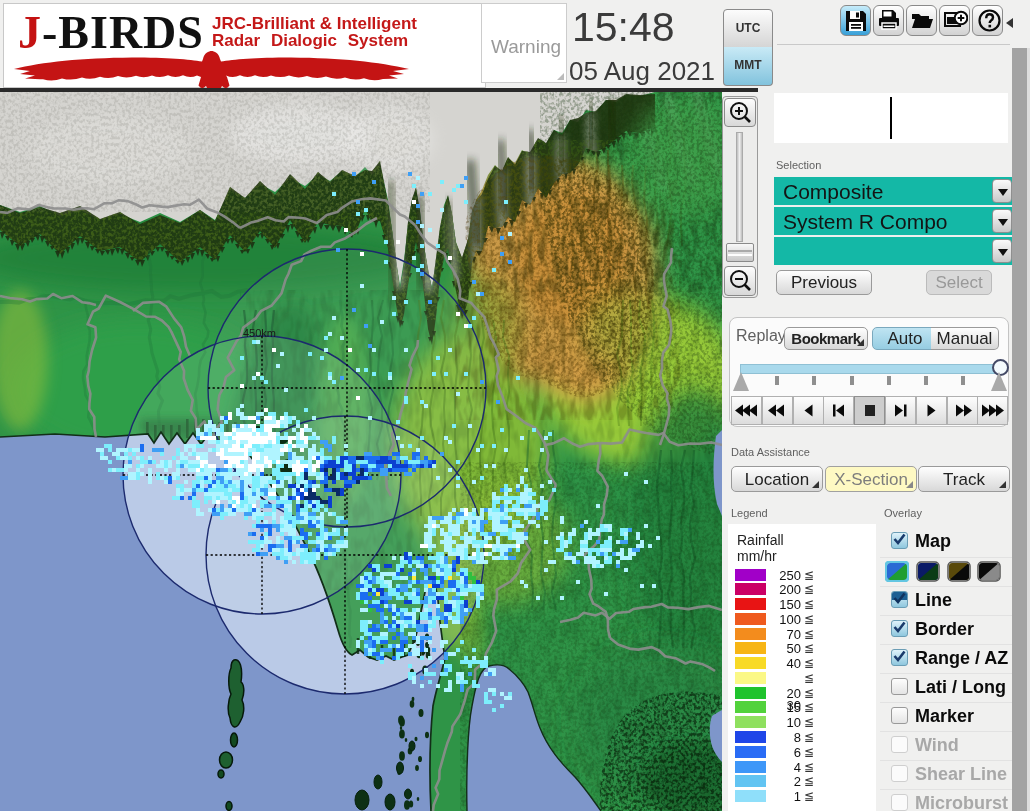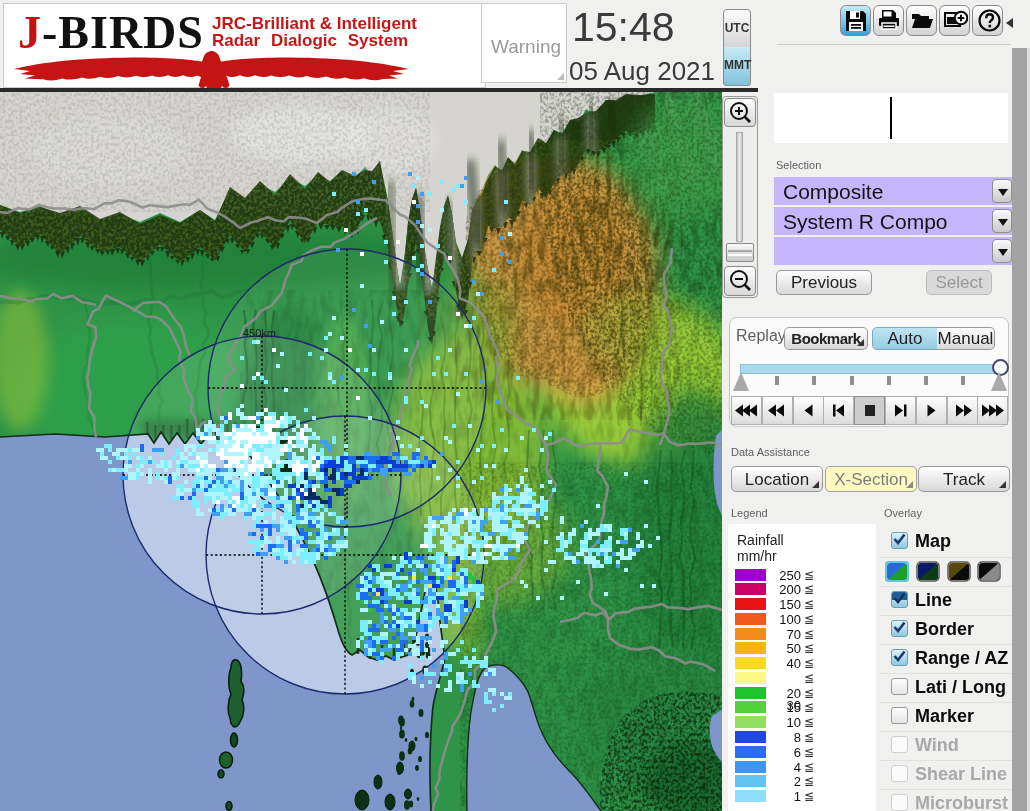--- a/index.html
+++ b/index.html
@@ -4,45 +4,45 @@
 *{margin:0;padding:0;box-sizing:border-box}
 html,body{width:1030px;height:811px;overflow:hidden;font-family:"Liberation Sans",sans-serif;background:#f0f0ef}
 #page{position:absolute;left:0;top:0;width:1030px;height:811px}
 .abs{position:absolute}
 
 #logo{left:3px;top:3px;width:483px;height:85px;background:#fff;border:1px solid #c8c8c8}
 #warn{left:481px;top:3px;width:86px;height:80px;background:#fff;border:1px solid #ccc;color:#9a9a9a;font-size:19px}
 #warn span{position:absolute;left:9px;top:32px}
 #time{left:572px;top:4px;width:112px;font-size:41px;color:#3b3b3b;letter-spacing:0px}
 #date{left:569px;top:56px;font-size:26px;color:#3b3b3b}
-.tzb{left:723px;width:28px;height:39px;border:1px solid #8a8a8a;font-size:12px;font-weight:bold;color:#333;text-align:center;line-height:37px}
+.tzb{left:723px;width:50px;height:39px;border:1px solid #8a8a8a;font-size:12px;font-weight:bold;color:#333;text-align:center;line-height:37px}
 #utc{top:9px;border-radius:4px 4px 0 0;background:linear-gradient(#fcfcfc,#d5d5d5)}
 #mmt{top:47px;border-radius:0 0 4px 4px;background:linear-gradient(#c9eaf6,#82c3dd);border-top:none}
 .icb{top:5px;width:31px;height:31px;border:1px solid #8a8a8a;border-radius:6px;background:linear-gradient(#ffffff,#d2d2d2)}
 #icb1{background:linear-gradient(#c6ecfa,#38a0d8)}
 #hdrsep{left:777px;top:44px;width:233px;height:1px;background:#c9c9c9}
 #mdmh{left:774px;top:51px;width:234px;height:38px;background:#fff;font-size:25px;color:#101010}
 #mdmh span{position:absolute;left:8px;top:6px}
 #hdrdark{left:0px;top:88px;width:758px;height:4px;background:#2a2a2a}
 #inp2{left:774px;top:93px;width:234px;height:50px;background:#fff}
 #cursor{left:890px;top:97px;width:2px;height:42px;background:#000}
 .lbl{font-size:11px;color:#5f5f5f}
 #sel{left:776px;top:159px}
-.drow{left:774px;width:238px;height:28px;background:#c4b5fd;font-size:21px;color:#141414}
+.drow{left:774px;width:238px;height:28px;background:#14b8a6;font-size:21px;color:#141414}
 .drow span{position:absolute;left:9px;top:3px}
 .darr{left:992px;width:20px;height:24px;border:1px solid #8f8f8f;border-radius:4px;background:linear-gradient(#fafafa,#c9c9c9)}
 .darr:after{content:"";position:absolute;left:5px;top:9px;border:5px solid transparent;border-top:7px solid #111}
 .btn{border:1px solid #9a9a9a;border-radius:5px;background:linear-gradient(#fefefe,#d8d8d8);font-size:17px;color:#222;text-align:center}
 #prev{left:776px;top:270px;width:96px;height:25px;line-height:24px}
 #selb{left:926px;top:270px;width:66px;height:25px;line-height:24px;background:#d9d9d9;color:#999;border-color:#bbb}
 #replay{left:729px;top:317px;width:280px;height:110px;background:#fbfbfb;border:1px solid #c4c4c4;border-radius:8px}
 #replay .lbl{left:6px;top:10px;font-size:16px}
 #bkm{left:54px;top:9px;width:84px;height:23px;line-height:21px;font-size:15px;font-weight:bold;letter-spacing:-0.5px}
 #auto{left:142px;top:9px;width:66px;height:23px;line-height:21px;border-radius:5px 0 0 5px;background:linear-gradient(#bfe4f2,#96cde2);border-color:#7aa8bd}
-#manual{left:207px;top:9px;width:58px;height:23px;line-height:21px;border-radius:0 5px 5px 0;border-left:none}
+#manual{left:201px;top:9px;width:68px;height:23px;line-height:21px;border-radius:0 5px 5px 0;border-left:none}
 #sltrack{left:10px;top:46px;width:266px;height:10px;background:#a9d9ec;border:1px solid #8fc0d4}
 #slhandle{left:262px;top:41px;width:17px;height:17px;border-radius:50%;background:#f4fafd;border:2px solid #444a66}
 .tick{top:58px;width:4px;height:9px;background:#8f8f8f}
 .endtri{top:54px;width:0;height:0;border-left:8px solid transparent;border-right:8px solid transparent;border-bottom:19px solid #a9a9a9}
 .tbtn{top:78px;width:31px;height:29px;border:1px solid #b0b0b0;background:linear-gradient(#fdfdfd,#dcdcdc)}
 #tb4{background:#cdcdcd;border-color:#909090}
 #da{left:731px;top:446px}
 .dab{top:466px;width:92px;height:26px;line-height:25px}
 #xsec{background:#fef9c3;color:#7d7d7d;border-color:#a0a0a0}
 .fold{position:absolute;right:3px;bottom:3px;width:0;height:0;border-left:7px solid transparent;border-bottom:7px solid #333}

